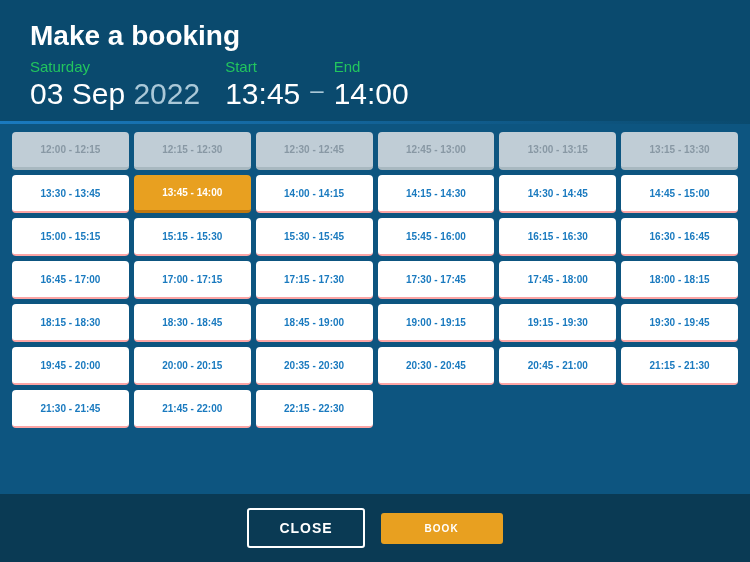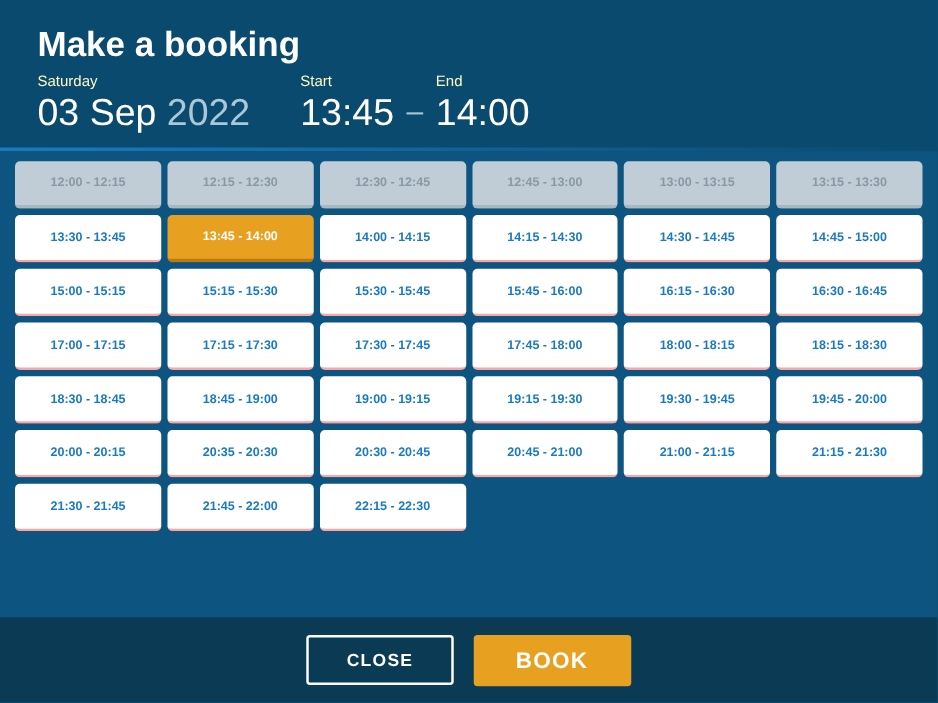--- a/index.html
+++ b/index.html
@@ -24,22 +24,22 @@
       margin-bottom: 6px;
     }
 
     .date-row {
       display: flex;
       align-items: flex-start;
       gap: 0;
     }
 
     .date-label, .time-label {
-      color: #fef9c3;
-      font-size: 12px;
+      color: #22c55e;
+      font-size: 15px;
       margin-bottom: 2px;
     }
 
     .date-section {
       display: flex;
       flex-direction: column;
     }
 
     .date-value {
       color: #ffffff;
@@ -49,21 +49,21 @@
 
     .date-value .year {
       color: #aac8d8;
       font-weight: 300;
     }
 
     .time-section {
       display: flex;
       align-items: center;
       gap: 10px;
-      margin-left: 40px;
+      margin-left: 25px;
     }
 
     .time-block {
       display: flex;
       flex-direction: column;
     }
 
     .time-value {
       color: #ffffff;
       font-size: 30px;
@@ -144,25 +144,25 @@
       border: 2px solid #ffffff;
       color: #ffffff;
       font-size: 14px;
       font-weight: 700;
       border-radius: 3px;
       cursor: pointer;
       letter-spacing: 1px;
     }
 
     .btn-book {
-      padding: 10px 34px;
+      padding: 10px 44px;
       background: #e8a020;
       border: none;
       color: #ffffff;
-      font-size: 18px;
+      font-size: 10px;
       font-weight: 700;
       border-radius: 3px;
       cursor: pointer;
       letter-spacing: 1px;
     }
   </style>
 </head>
 <body>
 
 <div class="header">
@@ -204,37 +204,37 @@
       <div class="slot available">14:00 - 14:15</div>
       <div class="slot available">14:15 - 14:30</div>
       <div class="slot available">14:30 - 14:45</div>
       <div class="slot available">14:45 - 15:00</div>
       <div class="slot available">15:00 - 15:15</div>
       <div class="slot available">15:15 - 15:30</div>
       <div class="slot available">15:30 - 15:45</div>
       <div class="slot available">15:45 - 16:00</div>
       <div class="slot available">16:15 - 16:30</div>
       <div class="slot available">16:30 - 16:45</div>
+      <div class="slot available">16:45 - 17:00</div>
       <div class="slot available">17:00 - 17:15</div>
       <div class="slot available">17:15 - 17:30</div>
       <div class="slot available">17:30 - 17:45</div>
       <div class="slot available">17:45 - 18:00</div>
       <div class="slot available">18:00 - 18:15</div>
       <div class="slot available">18:15 - 18:30</div>
       <div class="slot available">18:30 - 18:45</div>
       <div class="slot available">18:45 - 19:00</div>
       <div class="slot available">19:00 - 19:15</div>
       <div class="slot available">19:15 - 19:30</div>
       <div class="slot available">19:30 - 19:45</div>
       <div class="slot available">19:45 - 20:00</div>
       <div class="slot available">20:00 - 20:15</div>
       <div class="slot available">20:35 - 20:30</div>
       <div class="slot available">20:30 - 20:45</div>
       <div class="slot available">20:45 - 21:00</div>
-      <div class="slot available">21:00 - 21:15</div>
       <div class="slot available">21:15 - 21:30</div>
       <div class="slot available">21:30 - 21:45</div>
       <div class="slot available">21:45 - 22:00</div>
       <div class="slot available">22:15 - 22:30</div>
     </div>
 </div>
 
 <div class="footer">
   <button class="btn-close">CLOSE</button>
   <button class="btn-book">BOOK</button>

